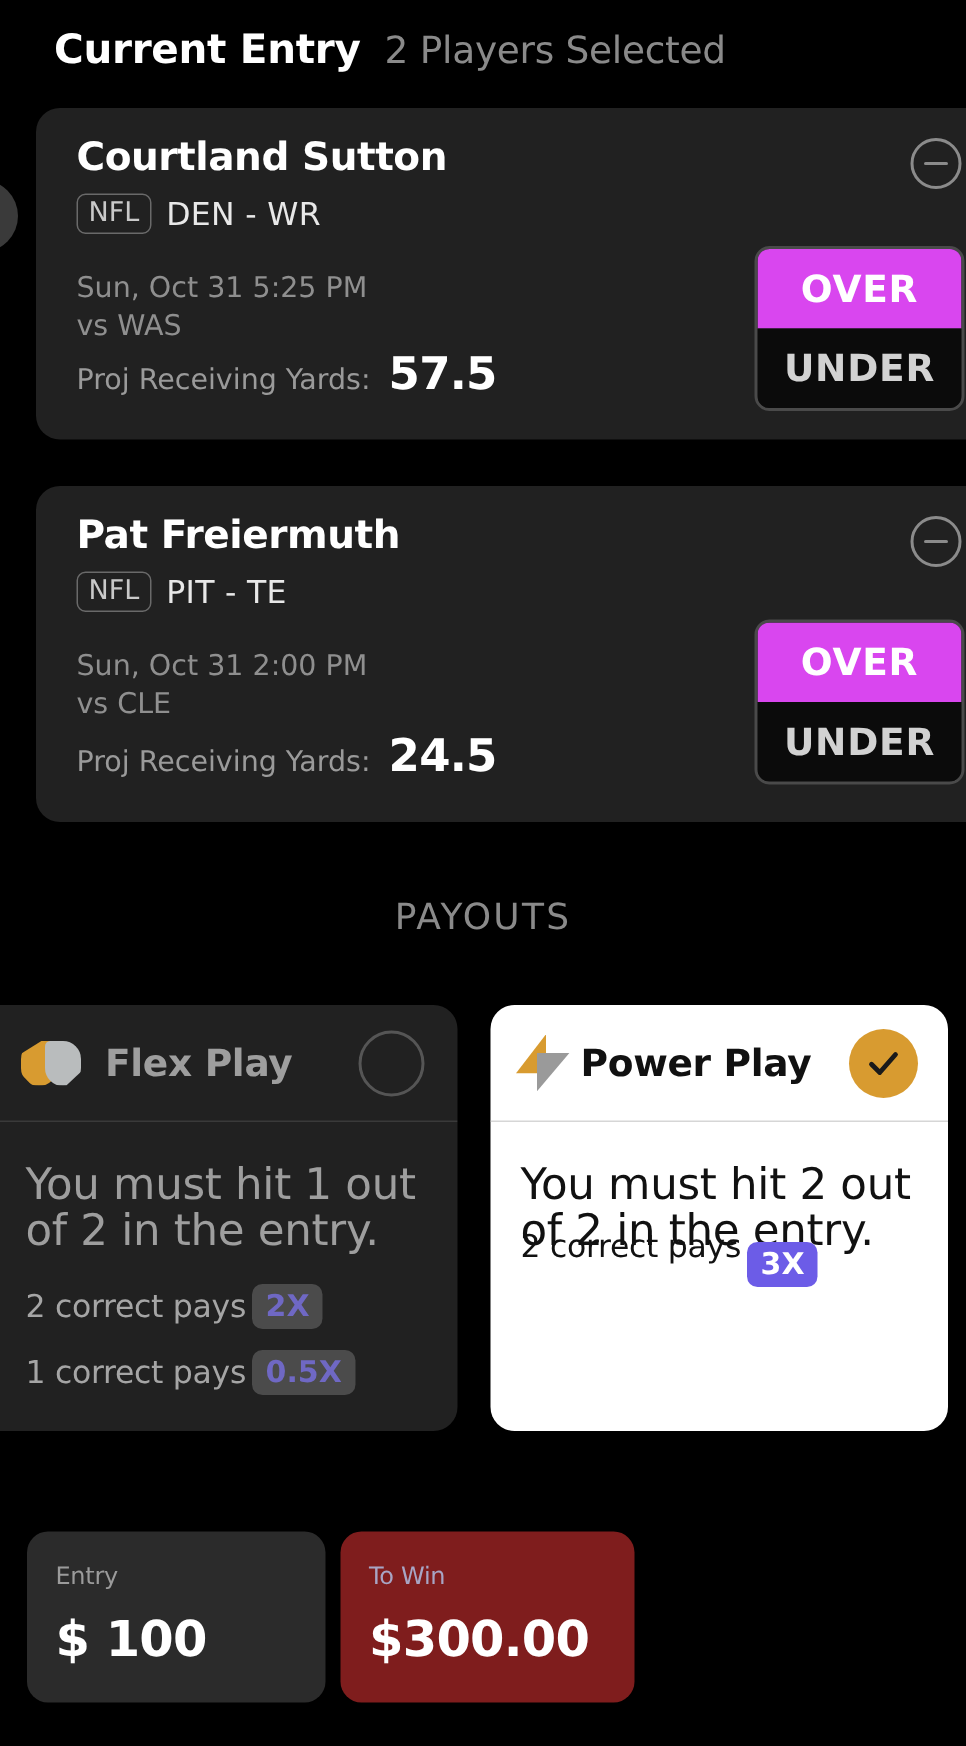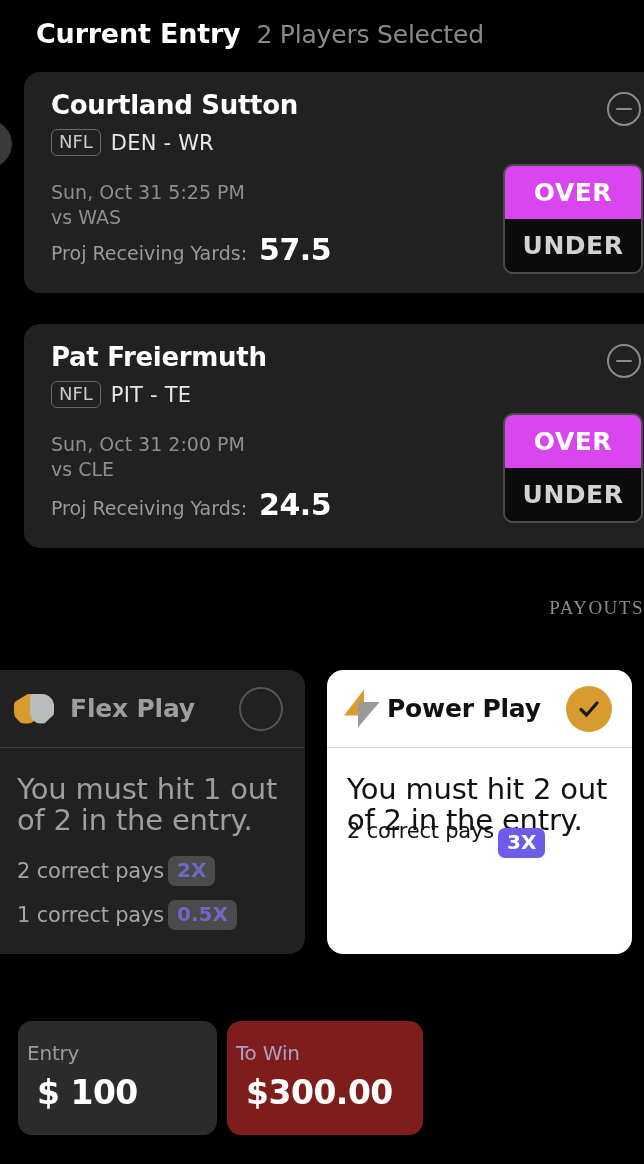--- a/index.html
+++ b/index.html
@@ -86,21 +86,21 @@
   .ou-btn {
     height:53px; display:flex; align-items:center; justify-content:center;
     font-size:25px; font-weight:bold; letter-spacing:0.5px;
   }
   .ou-over  { background:#d946ef; color:#ffffff; }
   .ou-under { background:#0b0b0b; color:#d2d2d2; }
 
   
   .payouts-heading {
     position:absolute; left:0; right:0; top:597px;
-    text-align:right; font-size:19px; color:#8a8a8a; letter-spacing:1.5px;font-family:Liberation Serif, serif;
+    text-align:center; font-size:24px; color:#8a8a8a; letter-spacing:1.5px;
   }
 
   
   .payout-card {
     position:absolute; top:670px; height:284px; border-radius:16px; overflow:hidden;
   }
   #payout-card-0 { left:-18px; width:323px; background:#212121; }
   #payout-card-1 { left:327px; width:305px; background:#ffffff; }
 
   .payout-head {
@@ -178,22 +178,22 @@
   .mult-bright { background:#6c5ce7; color:#ffffff;margin-top:24px; }
 
   
   .entry-box {
     position:absolute; top:1021px; height:114px; border-radius:14px;
   }
   #entry-box-stake  { left:18px;  width:199px; background:#2b2b2b; }
   #entry-box-towin  { left:227px; width:196px; background:#7f1d1d; }
 
   .entry-label {
-    position:absolute; left:9px; top:20px;
-    font-size:20px; color:#9b9b9b; letter-spacing:-0.2px;
+    position:absolute; left:19px; top:20px;
+    font-size:16px; color:#9b9b9b; letter-spacing:-0.2px;
   }
   #entry-box-towin .entry-label { color:#a8a5c4; }
   .entry-value {
     position:absolute; left:19px; top:52px;
     font-size:33px; font-weight:bold; color:#ffffff; letter-spacing:-0.5px;
     white-space:nowrap;
   }
 </style>
 </head>
 <body>

